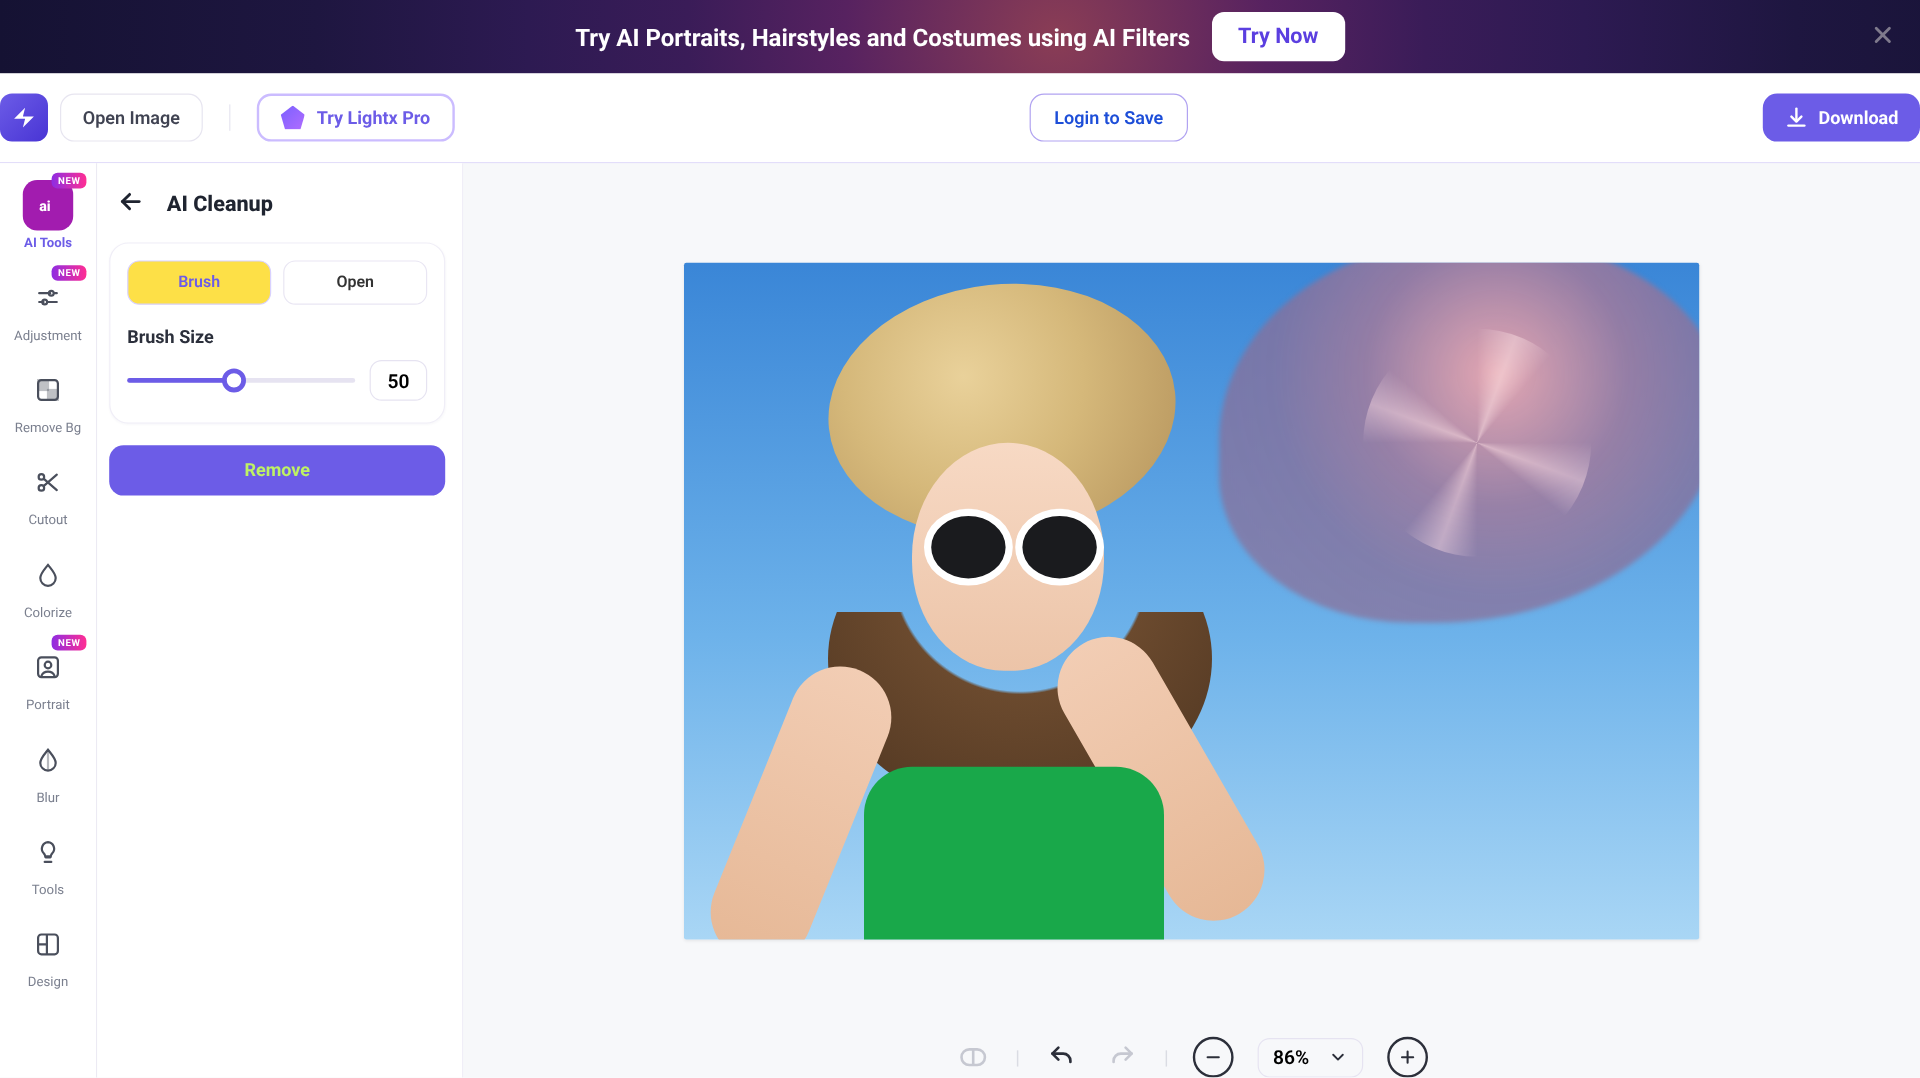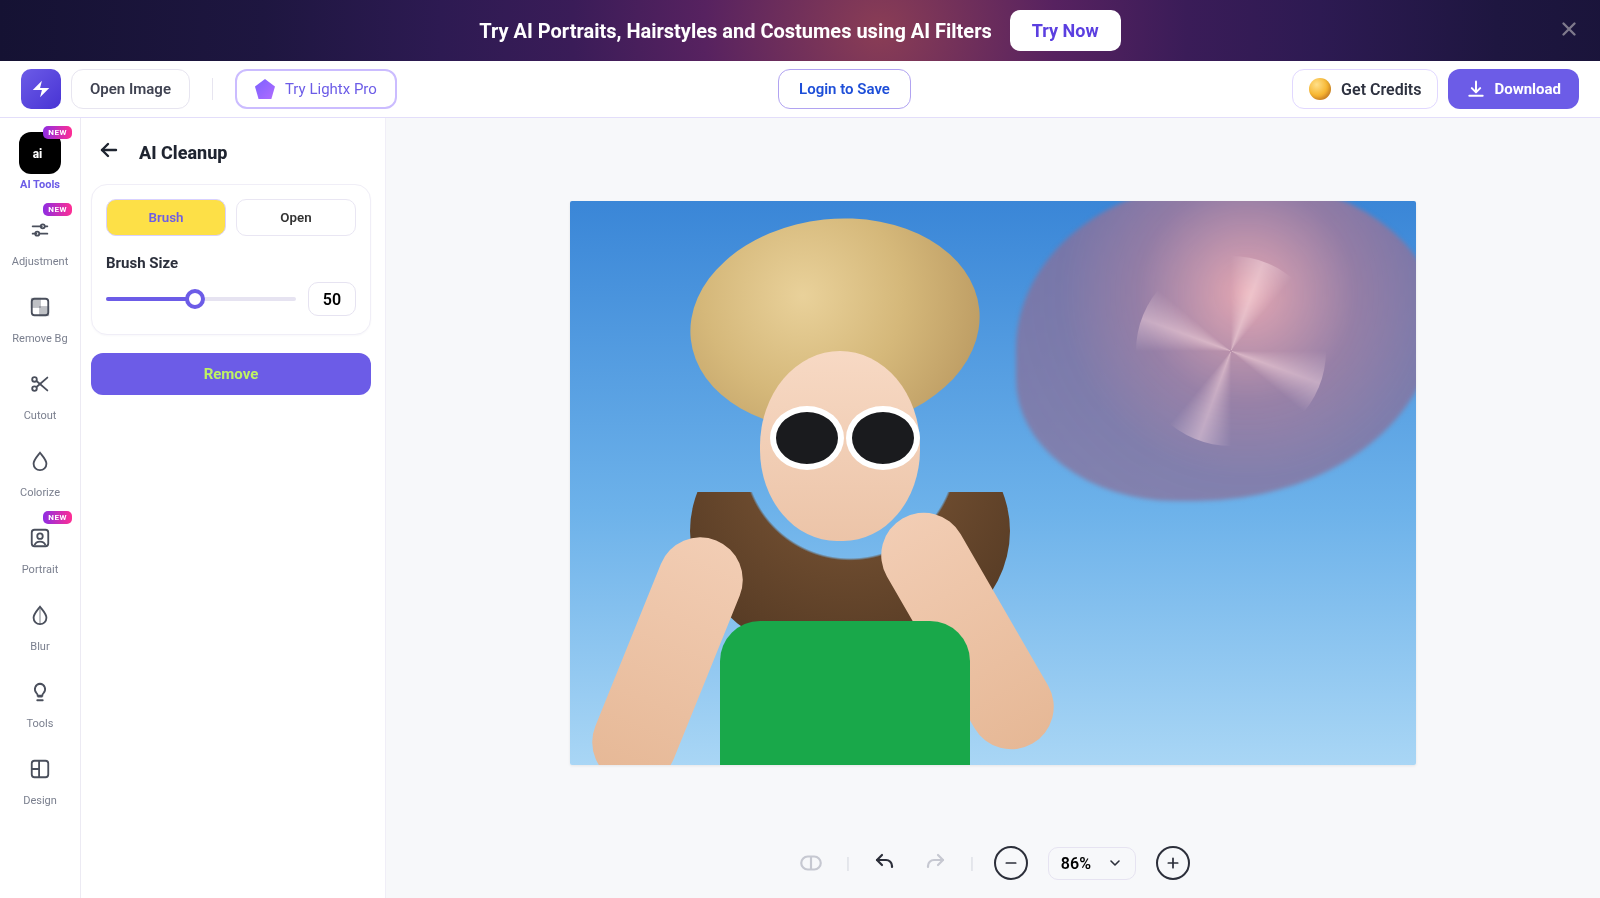--- a/index.html
+++ b/index.html
@@ -11,39 +11,39 @@
   background: radial-gradient(circle at 55% 50%, #8a3d55 0%, #572260 20%, #3a1c58 35%, #2d1a52 50%, #1e1640 70%, #151233 100%);
   display: flex; align-items: center; justify-content: center; gap: 18px;
   position: relative;
 }
 .promo-bar .text { color: #fff; font-size: 20px; font-weight: 700; }
 .promo-bar .try-now { background: #fff; color: #5b3fe0; font-weight: 700; font-size: 18px; padding: 10px 22px; border: none; border-radius: 10px; cursor: pointer; }
 .promo-bar .close { position: absolute; right: 20px; top: 50%; transform: translateY(-50%); cursor: pointer; color: #7f7a8c; }
 
 
 .topbar {
-  height: 57px; background: #fff; border-bottom: 1px solid #e3defa;
-  display: flex; align-items: center; padding: 0 21px; gap: 10px;
+  height: 75px; background: #fff; border-bottom: 1px solid #e3defa;
+  display: flex; align-items: center; padding: 0 0; gap: 10px;
 }
 .logo-sq {
   width: 40px; height: 40px; border-radius: 10px;
   background: linear-gradient(135deg, #6c5ce7 0%, #4834d4 100%);
   display:flex; align-items:center; justify-content:center;
 }
 .open-image {
   background:#fff; border:1px solid #e7e5f0; color:#404352; font-weight:600;
   padding: 10px 18px; border-radius: 12px; cursor:pointer; font-size:15px;
 }
 .vsep { width:1px; height:22px; background:#e7e5f0; margin:0 12px; }
 .try-pro {
   display:flex; align-items:center; gap:10px;
   border:2px solid #cbbcff; border-radius:12px; padding:8px 18px; cursor:pointer;
   background:#fff;
 }
-.try-pro .label { color:#6c5ce7; font-weight:400; font-size:15px; }
+.try-pro .label { color:#6c5ce7; font-weight:700; font-size:15px; }
 .login-save {
   border:1.5px solid #b1a3f1; color:#1d4ed8; font-weight:600; font-size:15px;
   padding:10px 20px; border-radius:12px; background:#fff; cursor:pointer;
   margin-left:auto; margin-right:auto;
 }
 .get-credits {
   display:flex; align-items:center; gap:10px;
   border:1.5px solid #e1d8ff; border-radius:12px; padding:8px 16px; cursor:pointer; background:#fff;
 }
 .get-credits .label { color:#2e3240; font-weight:600; }
@@ -62,21 +62,21 @@
 
 .main { display:flex; height: calc(100% - 118px); }
 
 
 .rail {
   width:81px; background:#fff; border-right:1px solid #eceaf3;
   display:flex; flex-direction:column; align-items:center; padding-top:12px; gap:14px;
 }
 .rail-item { display:flex; flex-direction:column; align-items:center; gap:4px; cursor:pointer; position:relative; width:100%; padding:2px 0; }
 .rail-item .icon-wrap { width:42px; height:42px; display:flex; align-items:center; justify-content:center; border-radius:12px; }
-.rail-item.active .icon-wrap { background:#000000; color:#fff; }
+.rail-item.active .icon-wrap { background:#a21caf; color:#fff; }
 .rail-item .lbl { font-size:11px; color:#7a7f8e; text-align:center; }
 .rail-item.active .lbl { color:#6c5ce7; font-weight:700; }
 .rail-item .new-badge {
   position:absolute; top:-4px; right:8px;
   background:linear-gradient(90deg,#8e2de2,#ff2e93);
   color:#fff; font-size:8px; font-weight:700; padding:2px 5px; border-radius:5px; letter-spacing:.5px;
 }
 .rail svg { color:#4a4f5c; }
 .rail-item.active svg { color:#fff; }
 
@@ -214,24 +214,20 @@
   <button class="open-image">Open Image</button>
   <div class="vsep"></div>
   <div class="try-pro">
     <span class="pro-icon"></span>
     <span class="label">Try Lightx Pro</span>
   </div>
 
   <button class="login-save">Login to Save</button>
 
   <div class="right-group">
-    <div class="get-credits">
-      <span class="coin"></span>
-      <span class="label">Get Credits</span>
-    </div>
     <button class="download-btn">
       <svg width="20" height="20" viewBox="0 0 24 24" fill="none" stroke="#fff" stroke-width="2.4" stroke-linecap="round" stroke-linejoin="round">
           <path d="M12 3v12"></path>
           <path d="M7 11l5 5 5-5"></path>
           <path d="M4 20h16"></path>
         </svg>
       <span>Download</span>
     </button>
   </div>
 </div>

